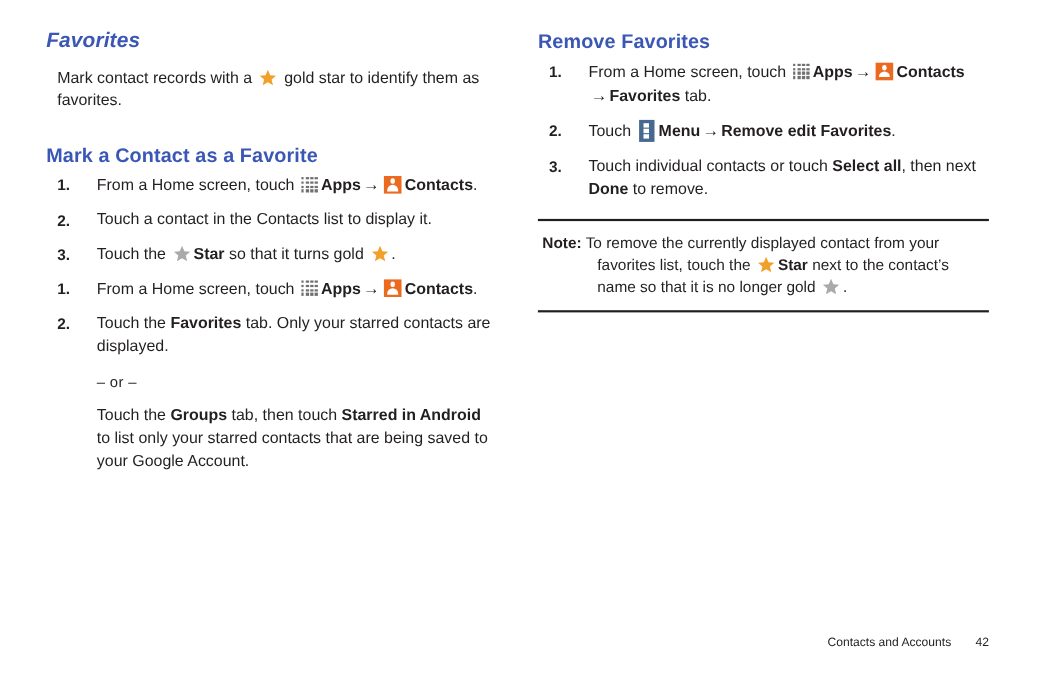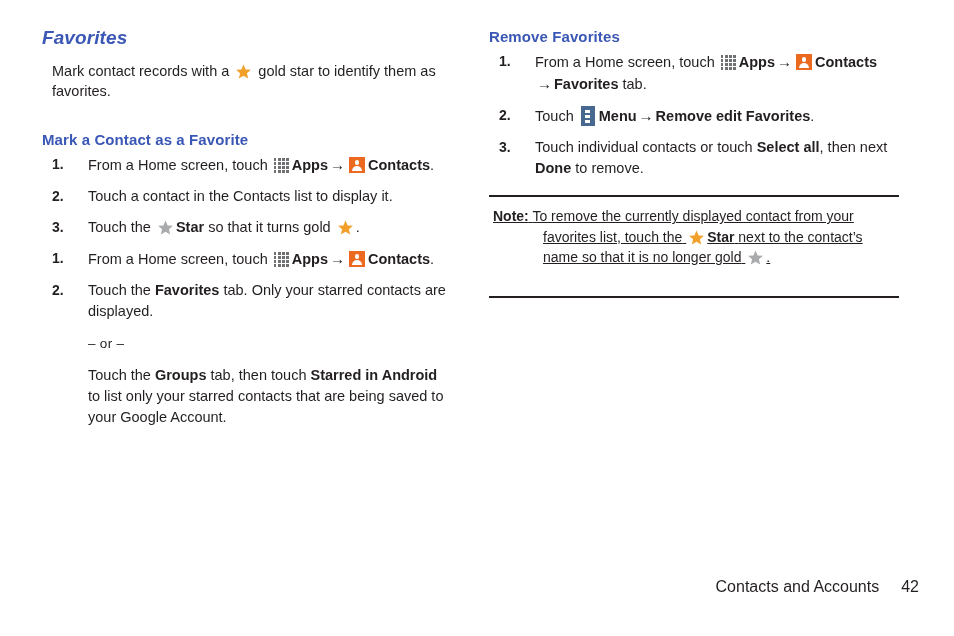--- a/index.html
+++ b/index.html
@@ -33,21 +33,21 @@
     font-weight: bold;
     font-style: italic;
     font-size: 19px;
     letter-spacing: .1px;
     margin: 0 0 12px 0;
     line-height: 1.1;
   }
   .h2 {
     color: #3b57b5;
     font-weight: bold;
-    font-size: 15px;
+    font-size: 18px;
     letter-spacing: .1px;
     margin: 29px 0 6px 0;
     line-height: 1.15;
   }
   .h2.first { margin-top: 0; }
 
   
   .intro {
     font-size: 14.5px;
     line-height: 1.42;
@@ -81,22 +81,21 @@
     margin: 12px 0 10px 0;
     letter-spacing: .3px;
   }
   b, strong { font-weight: bold; }
 
   
   .callout {
     border-top: 2.5px solid #231f20;
     border-bottom: 2.5px solid #231f20;
     margin: 16px 0 0 0;
-    padding: 9px 0 29px 0;
-    text-decoration: underline;
+    padding: 9px 0 11px 0;
   }
   .callout .body {
     font-size: 14px;
     line-height: 1.45;
     padding-left: 46px;
     text-indent: -46px;
     margin-left: 4px;
   }
   .callout .lbl {
     font-weight: bold;
@@ -182,24 +181,24 @@
   .star svg { display: block; width: 100%; height: 100%; }
   .arrow {
     display: inline-block;
     margin: 0 2px;
     font-size: 15px;
   }
 
   
   .footer {
     position: absolute;
-    left: 509px;
+    left: 489px;
     top: 578px;
     width: 410px;
-    font-size: 16px;
+    font-size: 11px;
     text-align: right;
     color: #231f20;
   }
   .footer .label { margin-right: 22px; }
 </style>
 </head>
 <body>
 
 <div class="page">
 

